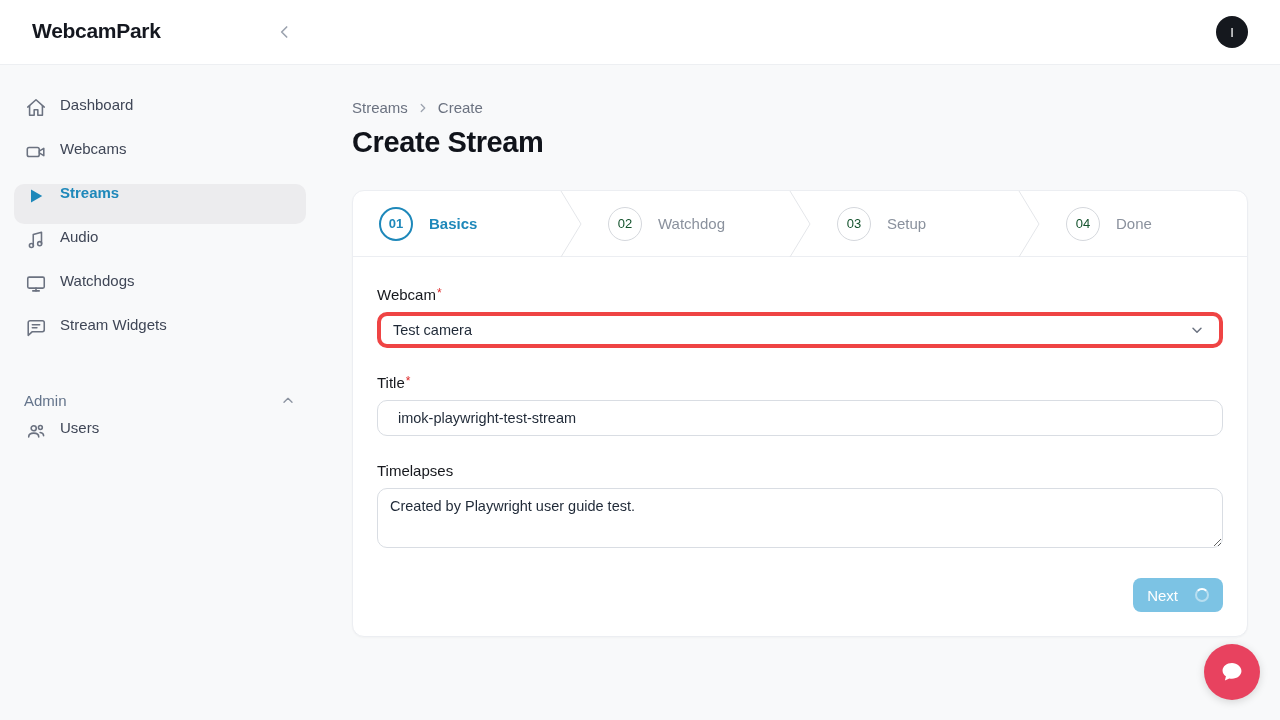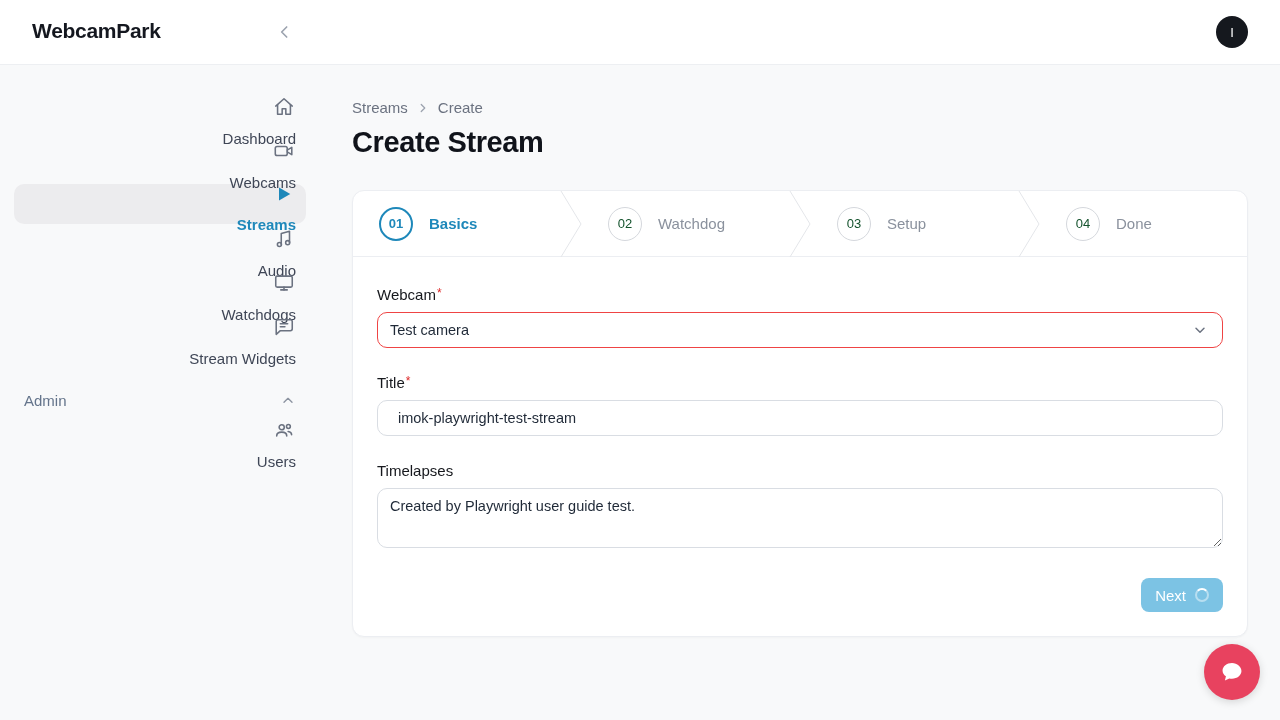--- a/index.html
+++ b/index.html
@@ -12,22 +12,22 @@
   .logo { position:absolute; left:32px; top:19px; font-size:21px; font-weight:700;
     color:#14171f; letter-spacing:-0.3px; cursor:pointer; }
   .collapse-btn { position:absolute; left:274px; top:21px; width:22px; height:22px;
     color:#9ca3af; cursor:pointer; display:flex; align-items:center; justify-content:center; }
   .avatar { position:absolute; right:32px; top:16px; width:32px; height:32px;
     border-radius:50%; background:#15181e; color:#ffffff; font-size:13px;
     display:flex; align-items:center; justify-content:center; cursor:pointer; }
 
   
   .sidebar { position:absolute; left:0; top:65px; width:320px; height:655px; padding:31px 14px 0 14px; }
-  .nav-item { display:flex; align-items:flex-end; gap:12px; height:40px; padding:0 10px;
-    border-radius:10px; margin-bottom:4px; cursor:pointer; color:#3f4656; font-size:15px;flex-direction:column; }
+  .nav-item { display:flex; align-items:flex-start; gap:12px; height:40px; padding:0 10px;
+    border-radius:10px; margin-bottom:4px; cursor:pointer; color:#3f4656; font-size:15px; }
   .nav-item .ico { width:24px; height:24px; color:#6b7280; display:flex; align-items:center; justify-content:center; }
   .nav-item.active { background:#ececee; color:#1e88ba; font-weight:600; }
   .nav-item.active .ico { color:#1e88ba; }
   .admin-row { display:flex; align-items:center; justify-content:space-between;
     margin:36px 10px 10px 10px; cursor:pointer; }
   .admin-label { color:#64748b; font-size:15px; }
   .admin-chevron { color:#8b93a0; width:16px; height:16px; }
 
   
   .main { position:absolute; left:352px; top:65px; width:896px; }
@@ -48,33 +48,33 @@
   .step.active .step-circle { border:2px solid #1e88ba; color:#1e88ba; font-weight:600; }
   .step.active .step-label { color:#1e88ba; font-weight:600; }
   .step-sep { flex:none; width:22px; height:66px; }
   .step-sep svg { display:block; }
 
   
   .form-body { padding:29px 24px 24px 24px; }
   .field-group { margin-bottom:26px; }
   .field-label { font-size:15px; font-weight:500; color:#16181d; margin-bottom:9px; }
   .req { color:#dc2626; font-size:12px; vertical-align:top; margin-left:1px; }
-  .select-box { height:36px; border:1px solid #ef4444; border-radius:10px; background:#fff;
+  .select-box { height:36px; border:4px solid #ef4444; border-radius:10px; background:#fff;
     display:flex; align-items:center; justify-content:space-between; padding:0 14px 0 12px;
     font-size:14.5px; color:#1f2937; cursor:pointer; }
   .select-chevron { width:16px; height:16px; color:#6b7280; display:flex; }
   .text-input { width:100%; height:36px; border:1px solid #d9dde3; border-radius:10px;
     padding:0 20px; font-size:14.5px; color:#1f2937; font-family:"Liberation Sans", sans-serif; outline:none; background:#fff; }
   .textarea { width:100%; height:60px; border:1px solid #d9dde3; border-radius:10px;
     padding:9px 12px; font-size:14.5px; color:#1f2937; font-family:"Liberation Sans", sans-serif;
     outline:none; background:#fff; resize:both; }
   .actions { display:flex; justify-content:flex-end; margin-top:26px; }
   .next-btn { height:34px; padding:0 14px; border:none; border-radius:8px; background:#7cc3e4;
     color:#ffffff; font-size:15px; font-weight:500; font-family:"Liberation Sans", sans-serif;
-    display:flex; align-items:center; gap:9px; cursor:pointer; }
+    display:flex; align-items:center; gap:17px; cursor:pointer; }
   .spinner { width:14px; height:14px; border-radius:50%;
     border:2px solid rgba(255,255,255,0.45); border-top-color:#ffffff;
     animation:spin 0.8s linear infinite; }
   @keyframes spin { to { transform:rotate(360deg); } }
 
   
   .chat-widget { position:absolute; right:20px; bottom:20px; width:56px; height:56px;
     border-radius:50%; background:#e8425f; display:flex; align-items:center; justify-content:center;
     cursor:pointer; box-shadow:0 2px 8px rgba(0,0,0,0.15); }
 </style>

